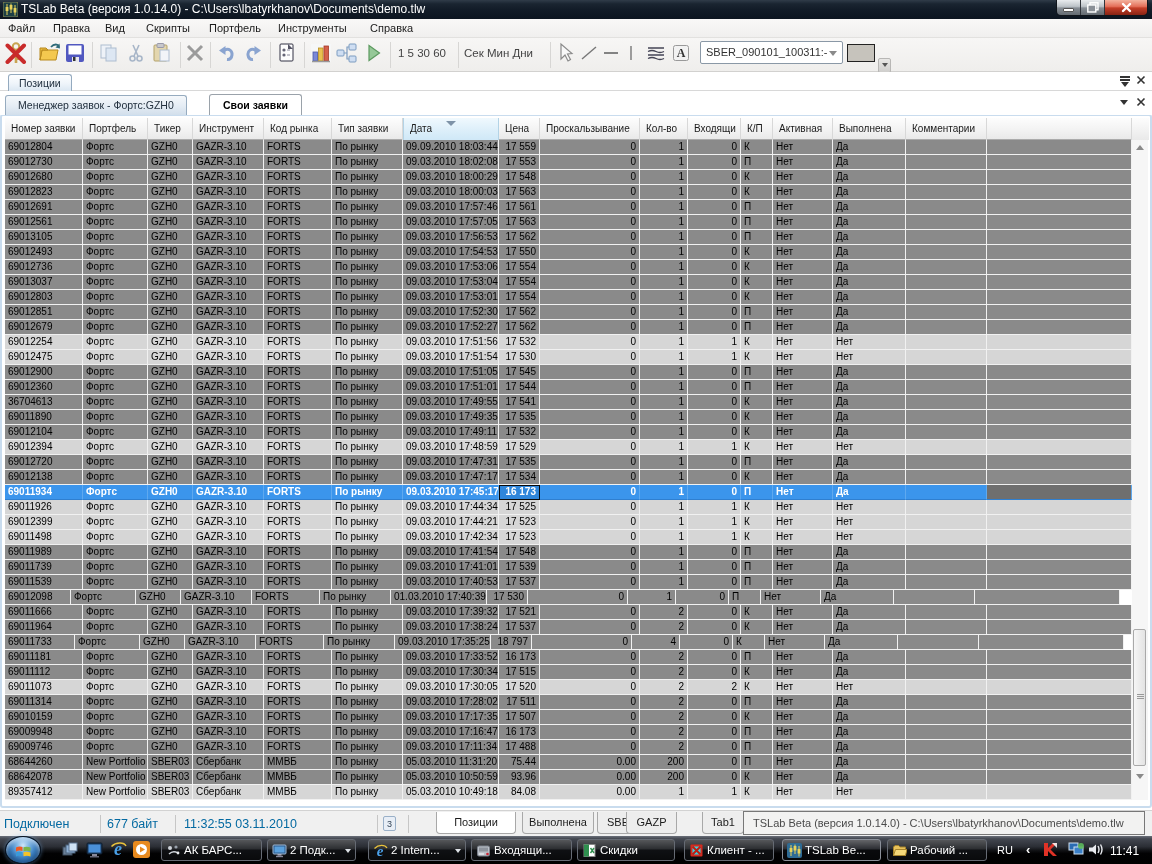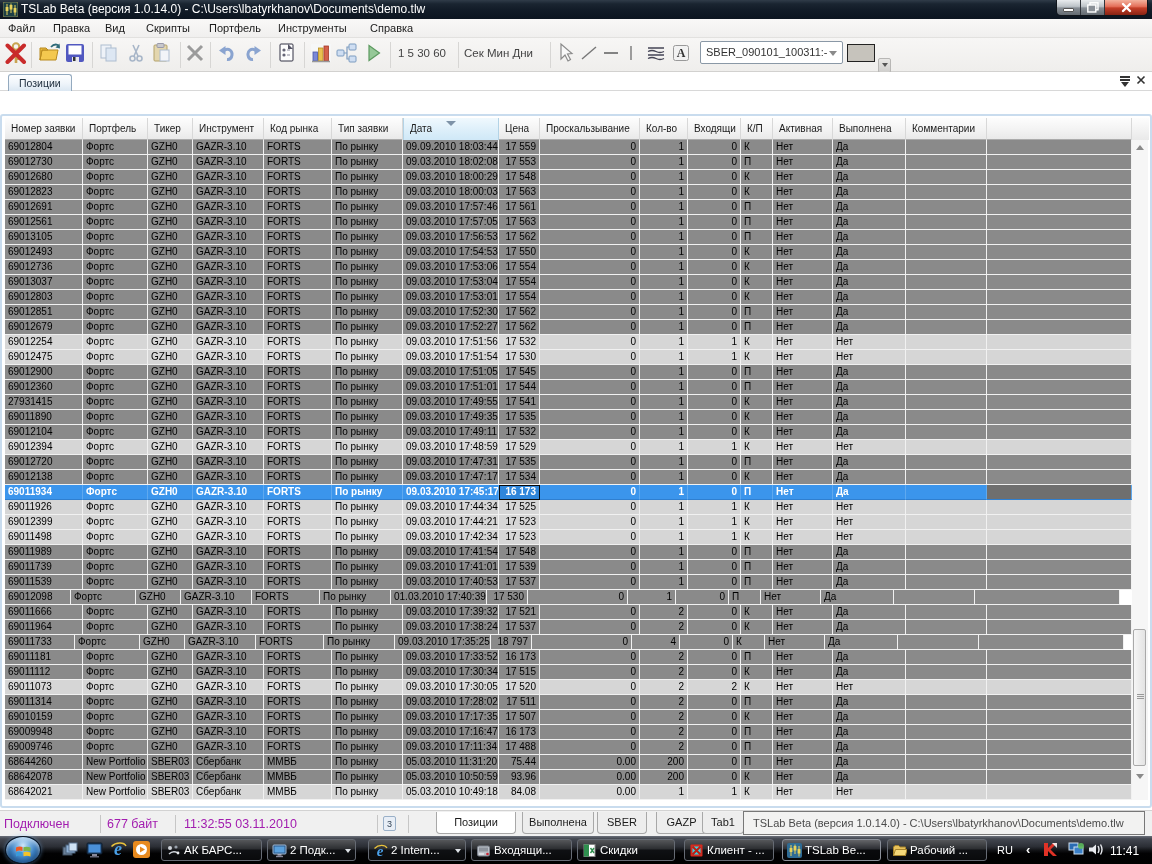--- a/index.html
+++ b/index.html
@@ -33,21 +33,21 @@
 .r .num{text-align:right;padding-left:0;padding-right:3px}
 .rg .c{background:#8a8a8a}
 .rw .c{background:#d6d6d6}
 .rs .c{background:#3b95ec;color:#fff;font-weight:bold;border-right-color:#5fa9ef;border-bottom-color:#2f7fd0}
 .rs .fill{background:#6f6f6f !important}
 
 #vsb{left:1132px;top:140px;width:16px;height:660px;background:#f6f6f6}
 #vthumb{position:absolute;left:1133px;top:629px;width:13px;height:137px;border:1px solid #a9a9a9;border-radius:2px;background:linear-gradient(90deg,#f6f6f6,#e3e3e3)}
 
 #sbar{left:0;top:810px;width:1152px;height:26px;background:#f0f0f0;border-top:1px solid #d2d2d2}
-#sbar .st{position:absolute;top:6px;font-size:12.5px;color:#a21caf;white-space:pre}
+#sbar .st{position:absolute;top:6px;font-size:12.5px;color:#0369a1;white-space:pre}
 .ssep{position:absolute;top:4px;width:1px;height:18px;background:#c6c6c6}
 .btab{position:absolute;top:1px;height:22px;border:1px solid #a8a8a8;border-top:none;border-radius:0 0 4px 4px;background:#ededed;font-size:11px;color:#1c1c1c;text-align:center;padding-top:4px}
 .btabsel{background:#fff}
 #tooltip{left:743px;top:811px;width:402px;height:24px;background:#f2f2f1;border:1px solid #777;font-size:11px;color:#4a4a4a;padding:5px 0 0 9px;white-space:pre}
 
 #task{left:0;top:836px;width:1152px;height:28px;background:linear-gradient(180deg,#6b707a 0%,#434750 10%,#2b2e35 38%,#101114 52%,#020203 62%,#000 100%)}
 .tbtn{position:absolute;top:3px;height:22px;border:1px solid #666b74;border-radius:3px;background:linear-gradient(180deg,rgba(255,255,255,.28) 0%,rgba(255,255,255,.10) 45%,rgba(0,0,0,.25) 50%,rgba(0,0,0,.55) 100%),#14161a;color:#fff;font-size:11px;white-space:nowrap;overflow:hidden}
 .tbtn .lab{position:absolute;left:22px;top:4px;font-size:11.5px}
 .tbtn .ic{position:absolute;left:4px;top:3px;width:15px;height:15px}
 .tbtnA{background:linear-gradient(180deg,rgba(255,255,255,.34) 0%,rgba(255,255,255,.10) 45%,rgba(0,0,0,.55) 50%,rgba(0,0,0,.7) 100%),#14161c;border-color:#8b9099}
@@ -245,20 +245,28 @@
     </div>
 <div class="abs" id="trow1">
       <div class="tab1">Позиции</div>
   <div style="position:absolute;left:1120px;top:4px;width:10px;height:2px;background:#333"></div>
   <div style="position:absolute;left:1120px;top:7px;width:10px;height:2px;background:#333"></div>
   <span style="position:absolute;left:1121px;top:10px;width:0;height:0;border-left:4px solid transparent;border-right:4px solid transparent;border-top:5px solid #333"></span>
   <svg style="position:absolute;left:1136px;top:3px" width="10" height="10" viewBox="0 0 10 10">
         <path d="M1.5 1.5 L8.5 8.5 M8.5 1.5 L1.5 8.5" stroke="#333" stroke-width="1.6"></path>
       </svg>
 </div>
+<div class="abs" id="trow2">
+      <div class="tabM">Менеджер заявок - Фортс:GZH0</div>
+      <div class="tabA">Свои заявки</div>
+  <span style="position:absolute;left:1120px;top:9px;width:0;height:0;border-left:4px solid transparent;border-right:4px solid transparent;border-top:5px solid #333"></span>
+  <svg style="position:absolute;left:1136px;top:6px" width="10" height="10" viewBox="0 0 10 10">
+        <path d="M1.5 1.5 L8.5 8.5 M8.5 1.5 L1.5 8.5" stroke="#333" stroke-width="1.6"></path>
+      </svg>
+</div>
 <div class="abs" id="ghead">
       <div class="hc" style="width:78px">Номер заявки</div>
       <div class="hc" style="width:65px">Портфель</div>
       <div class="hc" style="width:45px">Тикер</div>
       <div class="hc" style="width:71px">Инструмент</div>
       <div class="hc" style="width:68px">Код рынка</div>
       <div class="hc" style="width:71px">Тип заявки</div>
       <div class="hc hdate" style="width:96px">Дата<span style="position:absolute;left:42px;top:3px;width:0;height:0;border-left:5px solid transparent;border-right:5px solid transparent;border-top:5px solid #7e93a8"></span></div>
       <div class="hc" style="width:41px">Цена</div>
       <div class="hc" style="width:100px">Проскальзывание</div>
@@ -572,21 +580,21 @@
         <div class="c num" style="width:100px">0</div>
         <div class="c num" style="width:48px">1</div>
         <div class="c num" style="width:53px">0</div>
         <div class="c" style="width:32px">П</div>
         <div class="c" style="width:60px">Нет</div>
         <div class="c" style="width:73px">Да</div>
         <div class="c" style="width:81px"></div>
         <div class="c fill" style="width:145px"></div>
       </div>
 <div class="r rg">
-        <div class="c" style="width:78px">27931415</div>
+        <div class="c" style="width:78px">36704613</div>
         <div class="c" style="width:65px">Фортс</div>
         <div class="c" style="width:45px">GZH0</div>
         <div class="c" style="width:71px">GAZR-3.10</div>
         <div class="c" style="width:68px">FORTS</div>
         <div class="c" style="width:71px">По рынку</div>
         <div class="c" style="width:96px">09.03.2010 17:49:55</div>
         <div class="c num" style="width:41px">17 541</div>
         <div class="c num" style="width:100px">0</div>
         <div class="c num" style="width:48px">1</div>
         <div class="c num" style="width:53px">0</div>
@@ -1040,21 +1048,21 @@
         <div class="c num" style="width:100px">0.00</div>
         <div class="c num" style="width:48px">200</div>
         <div class="c num" style="width:53px">0</div>
         <div class="c" style="width:32px">К</div>
         <div class="c" style="width:60px">Нет</div>
         <div class="c" style="width:73px">Да</div>
         <div class="c" style="width:81px"></div>
         <div class="c fill" style="width:145px"></div>
       </div>
 <div class="r rw">
-        <div class="c" style="width:78px">68642021</div>
+        <div class="c" style="width:78px">89357412</div>
         <div class="c" style="width:65px">New Portfolio</div>
         <div class="c" style="width:45px">SBER03</div>
         <div class="c" style="width:71px">Сбербанк</div>
         <div class="c" style="width:68px">ММВБ</div>
         <div class="c" style="width:71px">По рынку</div>
         <div class="c" style="width:96px">05.03.2010 10:49:18</div>
         <div class="c num" style="width:41px">84.08</div>
         <div class="c num" style="width:100px">0.00</div>
         <div class="c num" style="width:48px">1</div>
         <div class="c num" style="width:53px">1</div>
@@ -1077,21 +1085,21 @@
       <div class="ssep" style="left:100px"></div>
       <div class="st" style="left:107px">677 байт</div>
       <div class="ssep" style="left:175px"></div>
       <div class="st" style="left:184px">11:32:55 03.11.2010</div>
       <div class="ssep" style="left:377px"></div>
       <div style="position:absolute;left:383px;top:5px;width:13px;height:15px;border:1px solid #9ab0c8;background:#e8eef6;border-radius:2px;font-size:9px;color:#345;text-align:center;line-height:14px">3</div>
       <div class="ssep" style="left:408px"></div>
       <div class="btab btabsel" style="left:436px;width:80px">Позиции</div>
       <div class="btab" style="left:522px;width:72px">Выполнена</div>
       <div class="btab" style="left:597px;width:50px">SBER</div>
-      <div class="btab" style="left:656px;width:51px">GAZP</div>
+      <div class="btab" style="left:626px;width:51px">GAZP</div>
       <div class="btab" style="left:702px;width:42px">Tab1</div>
     </div>
 <div class="abs" id="tooltip">TSLab Beta (версия 1.0.14.0) - C:\Users\lbatyrkhanov\Documents\demo.tlw</div>
 <div class="abs" id="task">
       <div style="position:absolute;left:5px;top:0px;width:36px;height:28px;border-radius:50%;background:radial-gradient(circle at 50% 32%,#cfe6f8 0%,#7db4e4 25%,#3c7fc0 50%,#1b4c80 75%,#0d2c52 100%);border:1px solid #0a1624;box-shadow:inset 0 3px 4px rgba(255,255,255,.6),0 0 4px rgba(120,180,240,.5)">
         <svg style="position:absolute;left:9px;top:6px" width="17" height="17" viewBox="0 0 17 17">
           <path d="M1 4.5 Q4 3 7.5 4 L7.5 8 Q4 7 1 8.5 Z" fill="#ee5a24"></path>
           <path d="M8.5 4.2 Q12 3.2 15.5 4.6 L15.5 8.4 Q12 7.2 8.5 8.2 Z" fill="#7ab648"></path>
           <path d="M1 9.5 Q4 8 7.5 9 L7.5 13 Q4 12 1 13.5 Z" fill="#3a9ad9"></path>
           <path d="M8.5 9.2 Q12 8.2 15.5 9.6 L15.5 13.4 Q12 12.2 8.5 13.2 Z" fill="#f5c328"></path>

